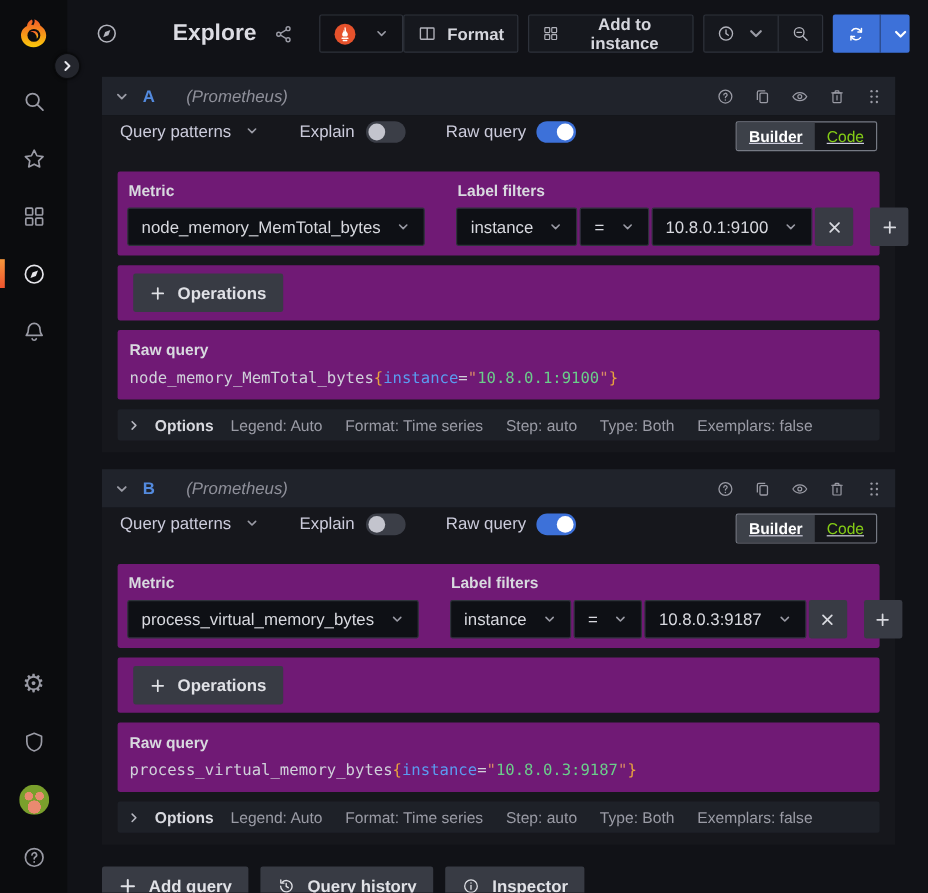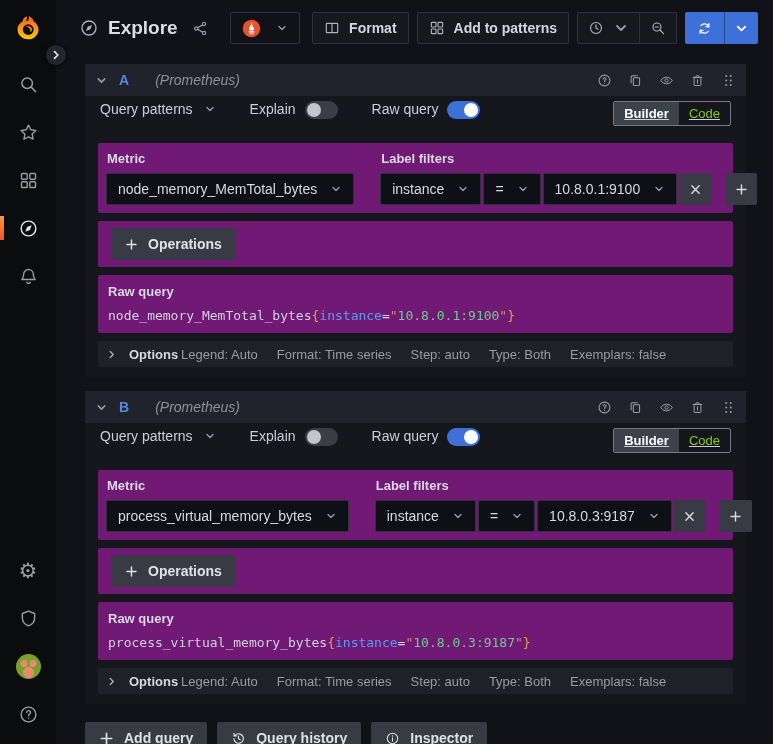--- a/index.html
+++ b/index.html
@@ -35,21 +35,21 @@
   .expand-btn { position:absolute; left:45px; top:44px; width:22px; height:22px; border-radius:50%;
     background:#24262d; border:1px solid #0b0c0e; color:#e6e7ec; display:flex; align-items:center;
     justify-content:center; z-index:9; box-shadow:0 0 3px rgba(0,0,0,.7); padding:0; cursor:pointer; }
   .expand-btn svg { width:12px; height:12px; }
 
   
   .main { flex:1; display:flex; flex-direction:column; min-width:0; }
   .topbar { height:56px; display:flex; align-items:center; padding:0 15px 0 23px; flex-shrink:0; }
   .tb-left { display:flex; align-items:center; gap:9px; }
   .explore-compass { color:#b2b3bc; width:20px; height:20px; }
-  .page-title { font-size:19px; font-weight:700; color:#dcdce3; }
+  .page-title { font-size:19px; font-weight:700; color:#dcdce3;margin-left:36px; }
   .share-icon { color:#9a9ba5; width:17px; height:17px; margin-left:5px; cursor:pointer; }
   .ds-picker { height:32px; border:1px solid #2e323b; border-radius:2px; display:flex; align-items:center;
     padding:0 11px; gap:15px; margin-left:12px; cursor:pointer; background:#111217; }
   .ds-picker svg.prom { width:19px; height:19px; display:block; }
   .chev { color:#9a9ba5; width:12px; height:12px; flex-shrink:0; }
   .tb-actions { margin-left:auto; display:flex; align-items:center; gap:8px; }
   .tb-btn { height:32px; background:#16181e; border:1px solid #2e323b; border-radius:2px; display:flex;
     align-items:center; gap:9px; padding:0 11px; color:#d5d6dd; font-weight:700; font-size:14px; cursor:pointer; }
   .tb-btn svg { width:16px; height:16px; color:#b2b3bc; }
   .time-group { height:32px; border:1px solid #2e323b; border-radius:2px; display:flex; align-items:stretch; background:#16181e; }
@@ -109,21 +109,21 @@
 
   .raw-row { padding:9px 8px 10px; }
   .raw-label { font-size:13px; font-weight:700; color:#d8d9df; margin:0 0 9px 2px; }
   .raw-code { font-family:"DejaVu Sans Mono","Liberation Mono",monospace; font-size:13px; color:#d0d1da; padding-left:2px; }
   .tk-metric { color:#d0d1da; } .tk-brace { color:#e8a33d; } .tk-label { color:#5b9bf0; }
   .tk-op { color:#d0d1da; } .tk-quote { color:#d98a66; } .tk-string { color:#6bce8b; }
 
   .options-row { display:flex; align-items:center; padding:4px 8px; background:#1e2128; border-radius:2px;
     font-size:13px; min-height:26px; cursor:pointer; }
   .opt-chev { width:11px; height:11px; color:#b7b8c1; margin-right:12px; flex-shrink:0; }
-  .opt-title { font-weight:700; color:#d8d9df; margin-right:3px;text-align:center; }
+  .opt-title { font-weight:700; color:#d8d9df; margin-right:14px;text-align:center; }
   .opt-item { color:#9a9ba5; margin-right:19px; }
 
   .exp-footer { display:flex; gap:10px; padding-top:4px; }
   .footer-btn { height:32px; background:#383b44; border-radius:2px; display:inline-flex; align-items:center; gap:10px;
     padding:0 14px; font-size:14px; font-weight:700; color:#e0e1e6; border:none; cursor:pointer; }
   .footer-btn svg { width:15px; height:15px; }
 </style>
 </head>
 <body>
 
@@ -240,21 +240,21 @@
             </svg>
           <span>Format</span>
         </button>
         <button class="tb-btn">
           <svg viewBox="0 0 24 24" fill="none" stroke="currentColor" stroke-width="1.7">
               <rect x="3.5" y="3.5" width="7" height="7" rx="1"></rect>
               <rect x="13.5" y="3.5" width="7" height="7" rx="1"></rect>
               <rect x="3.5" y="13.5" width="7" height="7" rx="1"></rect>
               <rect x="13.5" y="13.5" width="7" height="7" rx="1"></rect>
             </svg>
-          <span>Add to patterns</span>
+          <span>Add to instance</span>
         </button>
         <div class="time-group">
           <div class="time-seg">
             <svg viewBox="0 0 24 24" fill="none" stroke="currentColor" stroke-width="1.7" stroke-linecap="round">
                 <circle cx="12" cy="12" r="8.2"></circle>
                 <path d="M12 7.4V12l3 2"></path>
               </svg>
             <svg class="chev" viewBox="0 0 16 16" fill="none" stroke="currentColor" stroke-width="1.8" stroke-linecap="round" stroke-linejoin="round">
                 <path d="M4 6l4 4 4-4"></path>
               </svg>

